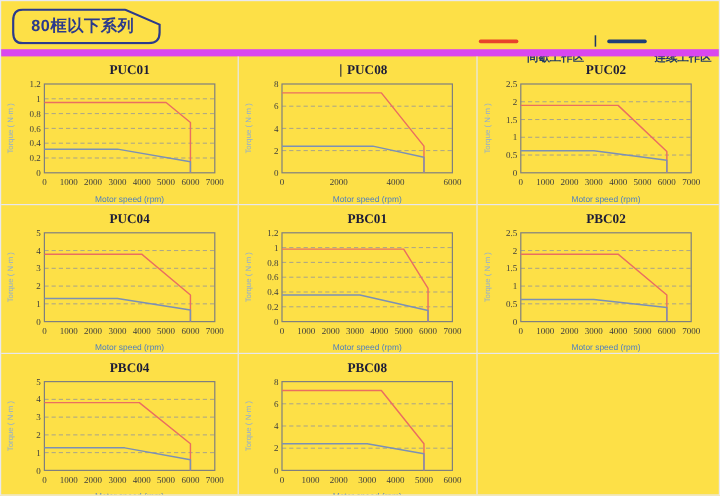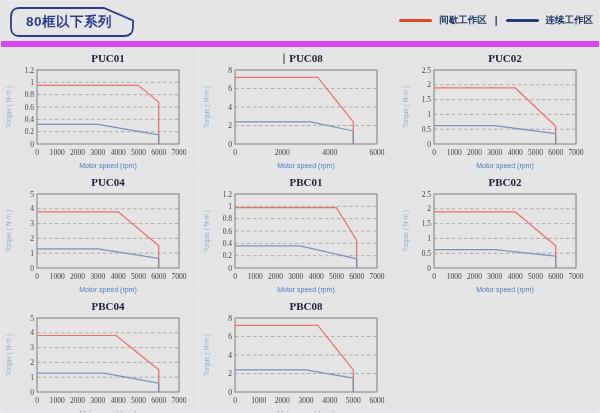--- a/index.html
+++ b/index.html
@@ -1,25 +1,25 @@
 <!DOCTYPE html>
 <html><head>
 <meta charset="utf-8">
 <style>
   html,body{margin:0;padding:0;}
   body{width:600px;height:413px;background:#fff;font-family:"Liberation Sans",sans-serif;position:relative;overflow:hidden;}
-  .page{position:absolute;inset:0;background:#e5e5e5;border:1px solid #e9e9ef;box-sizing:border-box;}
+  .page{position:absolute;inset:0;background:#fde047;border:1px solid #e9e9ef;box-sizing:border-box;}
   .header{position:absolute;left:0;top:0;right:0;height:40px;}
   .series-tag{position:absolute;left:9px;top:6px;width:126px;height:30px;}
   .series-tag svg{position:absolute;left:0;top:0;}
   .tag-label{position:absolute;left:0;top:1px;width:118px;height:28px;display:flex;align-items:center;justify-content:center;
     font-weight:bold;font-size:13.5px;color:#2b3a8c;letter-spacing:0.5px;}
   .legend{position:absolute;right:6px;top:13px;display:flex;align-items:center;gap:7px;}
   .swatch{width:33px;height:3px;border-radius:2px;display:inline-block;}
-  .legend-label{font-size:9.5px;font-weight:bold;color:#1f3864;}
+  .legend-label{font-size:9.5px;font-weight:bold;color:#1f3864;margin-top:28px;}
   .legend-sep{color:#1f3864;font-size:10px;margin:0 1px;font-weight:bold;}
   .charts-grid{position:absolute;left:0;top:40px;right:0;bottom:0;display:grid;
     grid-template-columns:198px 199px auto;grid-template-rows:124px 124px auto;border-top:6px solid #d946ef;}
   .cell{border-right:1px solid #e7e7ee;border-bottom:1px solid #e7e7ee;box-sizing:border-box;overflow:hidden;}
   .cell:nth-child(3n){border-right:none;}
   .cell:nth-child(n+7){border-bottom:none;}
   
   .ct{font-family:"Liberation Serif",serif;font-weight:bold;font-size:11px;fill:#1c1c38;text-anchor:middle;}
   .tick{font-family:"Liberation Serif",serif;font-size:7.5px;fill:#3d3d3d;}
   .ty{text-anchor:end;}

